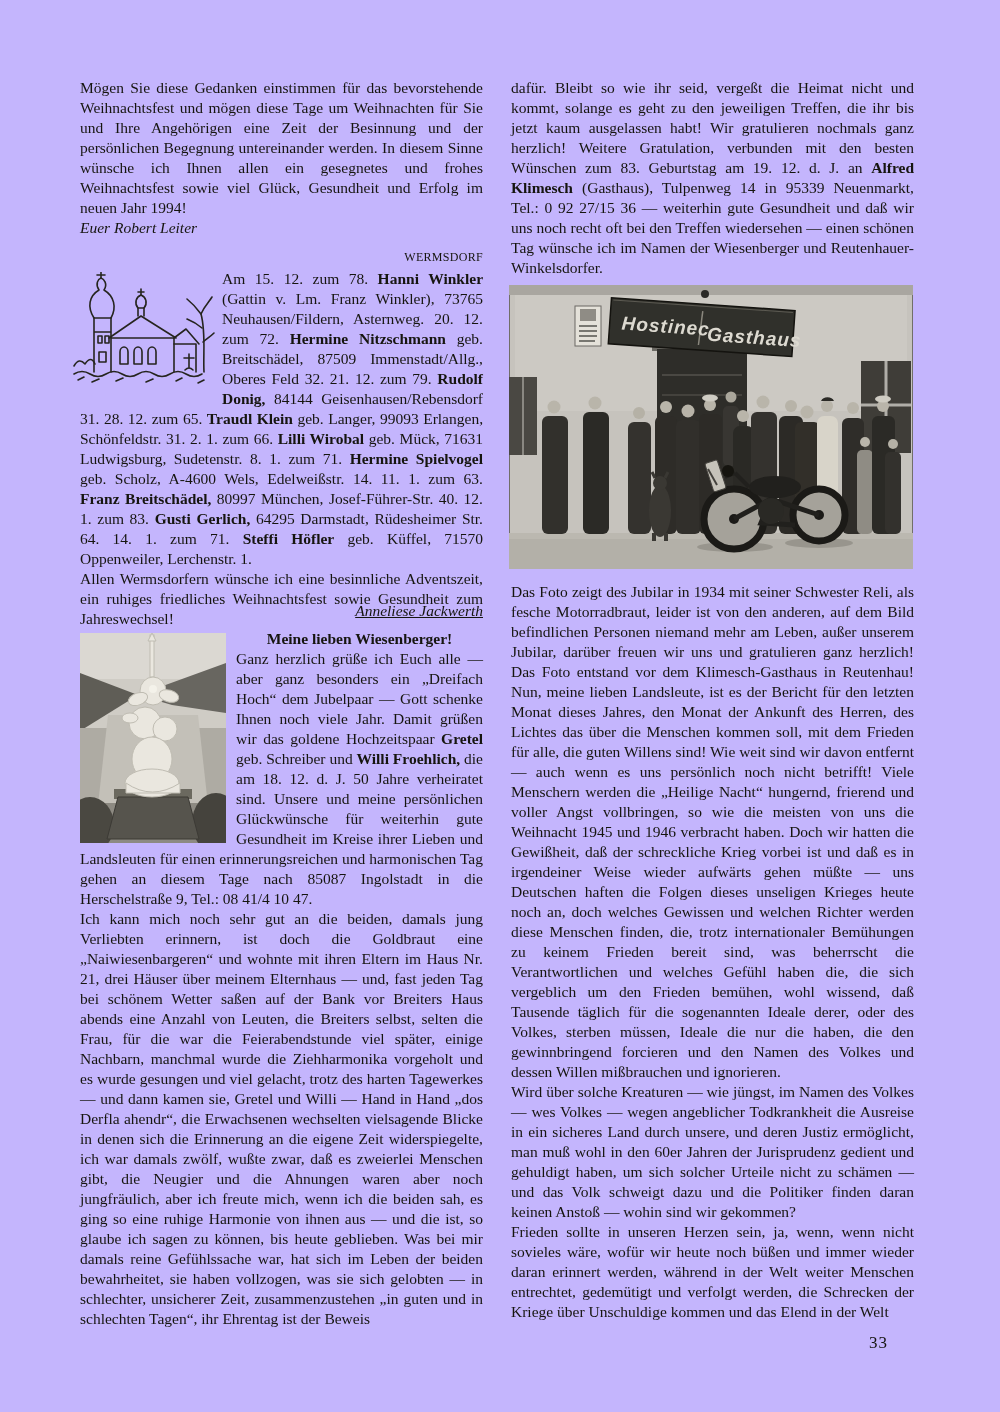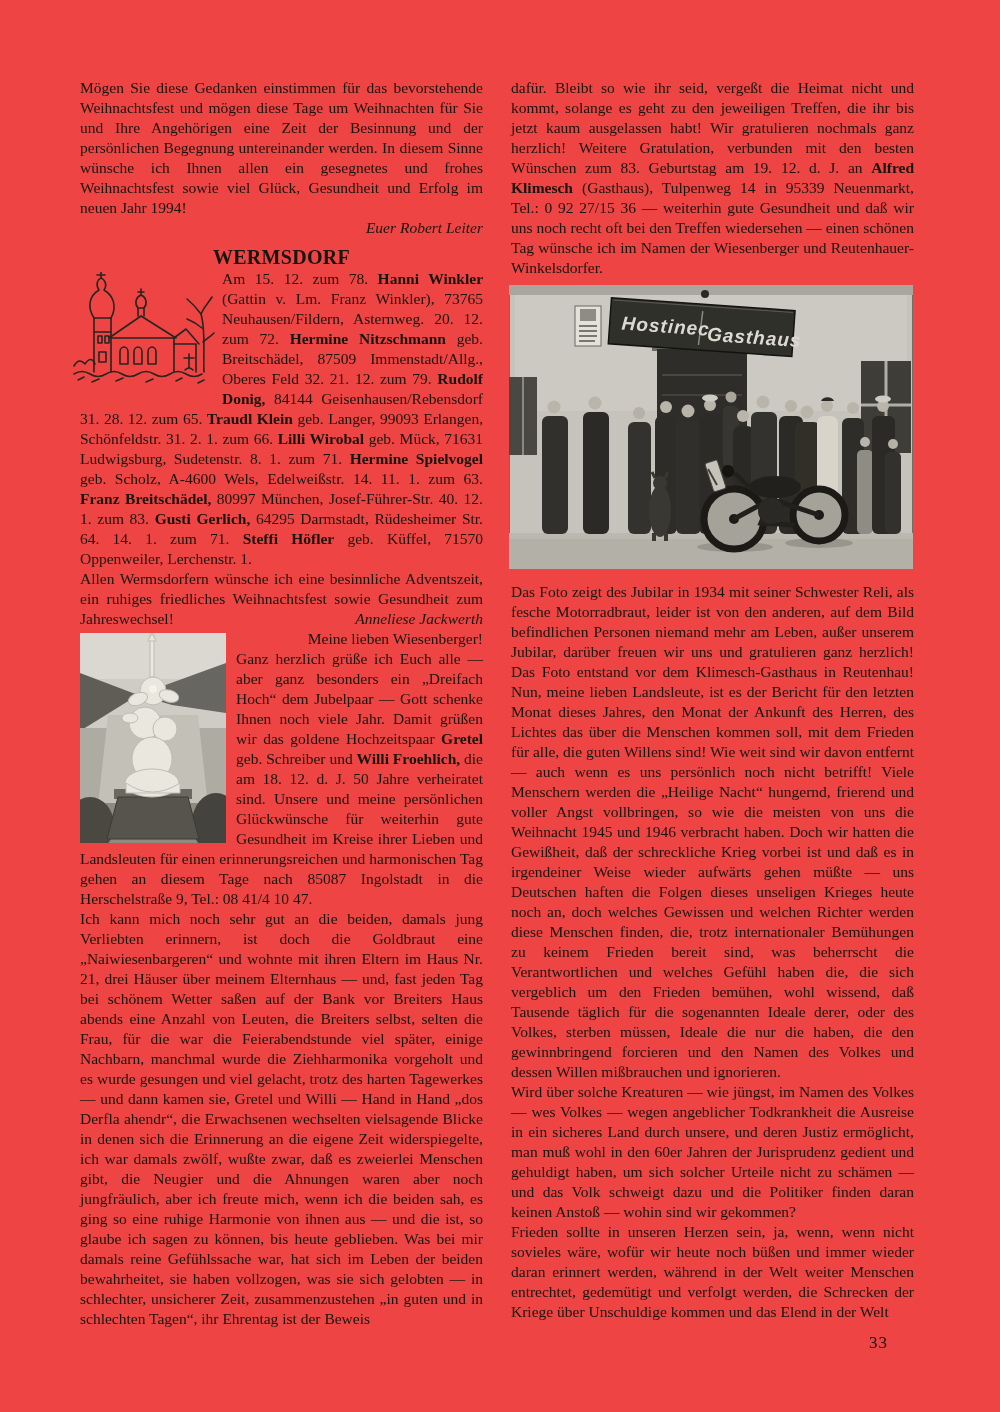--- a/index.html
+++ b/index.html
@@ -1,32 +1,32 @@
 <!DOCTYPE html>
 <html><head>
 <meta charset="utf-8">
 <style>
   html,body{margin:0;padding:0;background:#e9e9e7;}
-  .page{position:relative;width:1000px;height:1412px;margin:0 auto;background:#ef4444;
+  .page{position:relative;width:1000px;height:1412px;margin:0 auto;background:#c4b5fd;
         font-family:"Liberation Serif","DejaVu Serif",serif;color:#16150f;overflow:hidden;}
   .col{position:absolute;top:78px;width:403px;font-size:15.5px;line-height:20px;}
   .col-left{left:80px;}
   .col-right{left:511px;}
   p{margin:0;text-align:justify;}
   .b{font-weight:bold;}
   .i{font-style:italic;}
-  h2{clear:both;font-size:20px;line-height:20px;text-align:center;margin:9px 0 2px;
-     letter-spacing:.3px;font-weight:bold;}
-  .sig-line{text-align:right;font-style:italic;}
+  h2{clear:both;font-size:12px;line-height:20px;text-align:right;margin:9px 0 2px;
+     letter-spacing:.3px;font-weight:normal;}
+  .sig-line{font-style:italic;}
   .sigp{position:relative;}
-  .sigp .sig{position:absolute;right:0;bottom:0;font-style:italic;}
+  .sigp .sig{position:absolute;right:0;bottom:8px;font-style:italic;text-decoration:underline;}
   .church{float:left;width:148px;height:122px;margin:3px 6px 0 -12px;}
   .statue{float:left;width:146px;height:210px;margin:4px 10px 3px 0;}
   .photo{display:block;width:404px;height:284px;margin:7px 0 13px -2px;}
-  .salut{text-align:right;}
+  .salut{text-align:center;font-weight:bold;}
   .pagenum{position:absolute;left:869px;top:1333px;font-size:17px;letter-spacing:1px;}
 </style>
 </head>
 <body>
 
 <div class="page">
 
   <div class="col col-left">
 
     <p>Mögen Sie diese Gedanken einstimmen für das bevorstehende Weihnachtsfest und mögen diese Tage um Weihnachten für Sie und Ihre Angehörigen eine Zeit der Besinnung und der persönlichen Begegnung untereinander werden. In diesem Sinne wünsche ich Ihnen allen ein gesegnetes und frohes Weihnachtsfest sowie viel Glück, Gesundheit und Erfolg im neuen Jahr 1994!</p>

